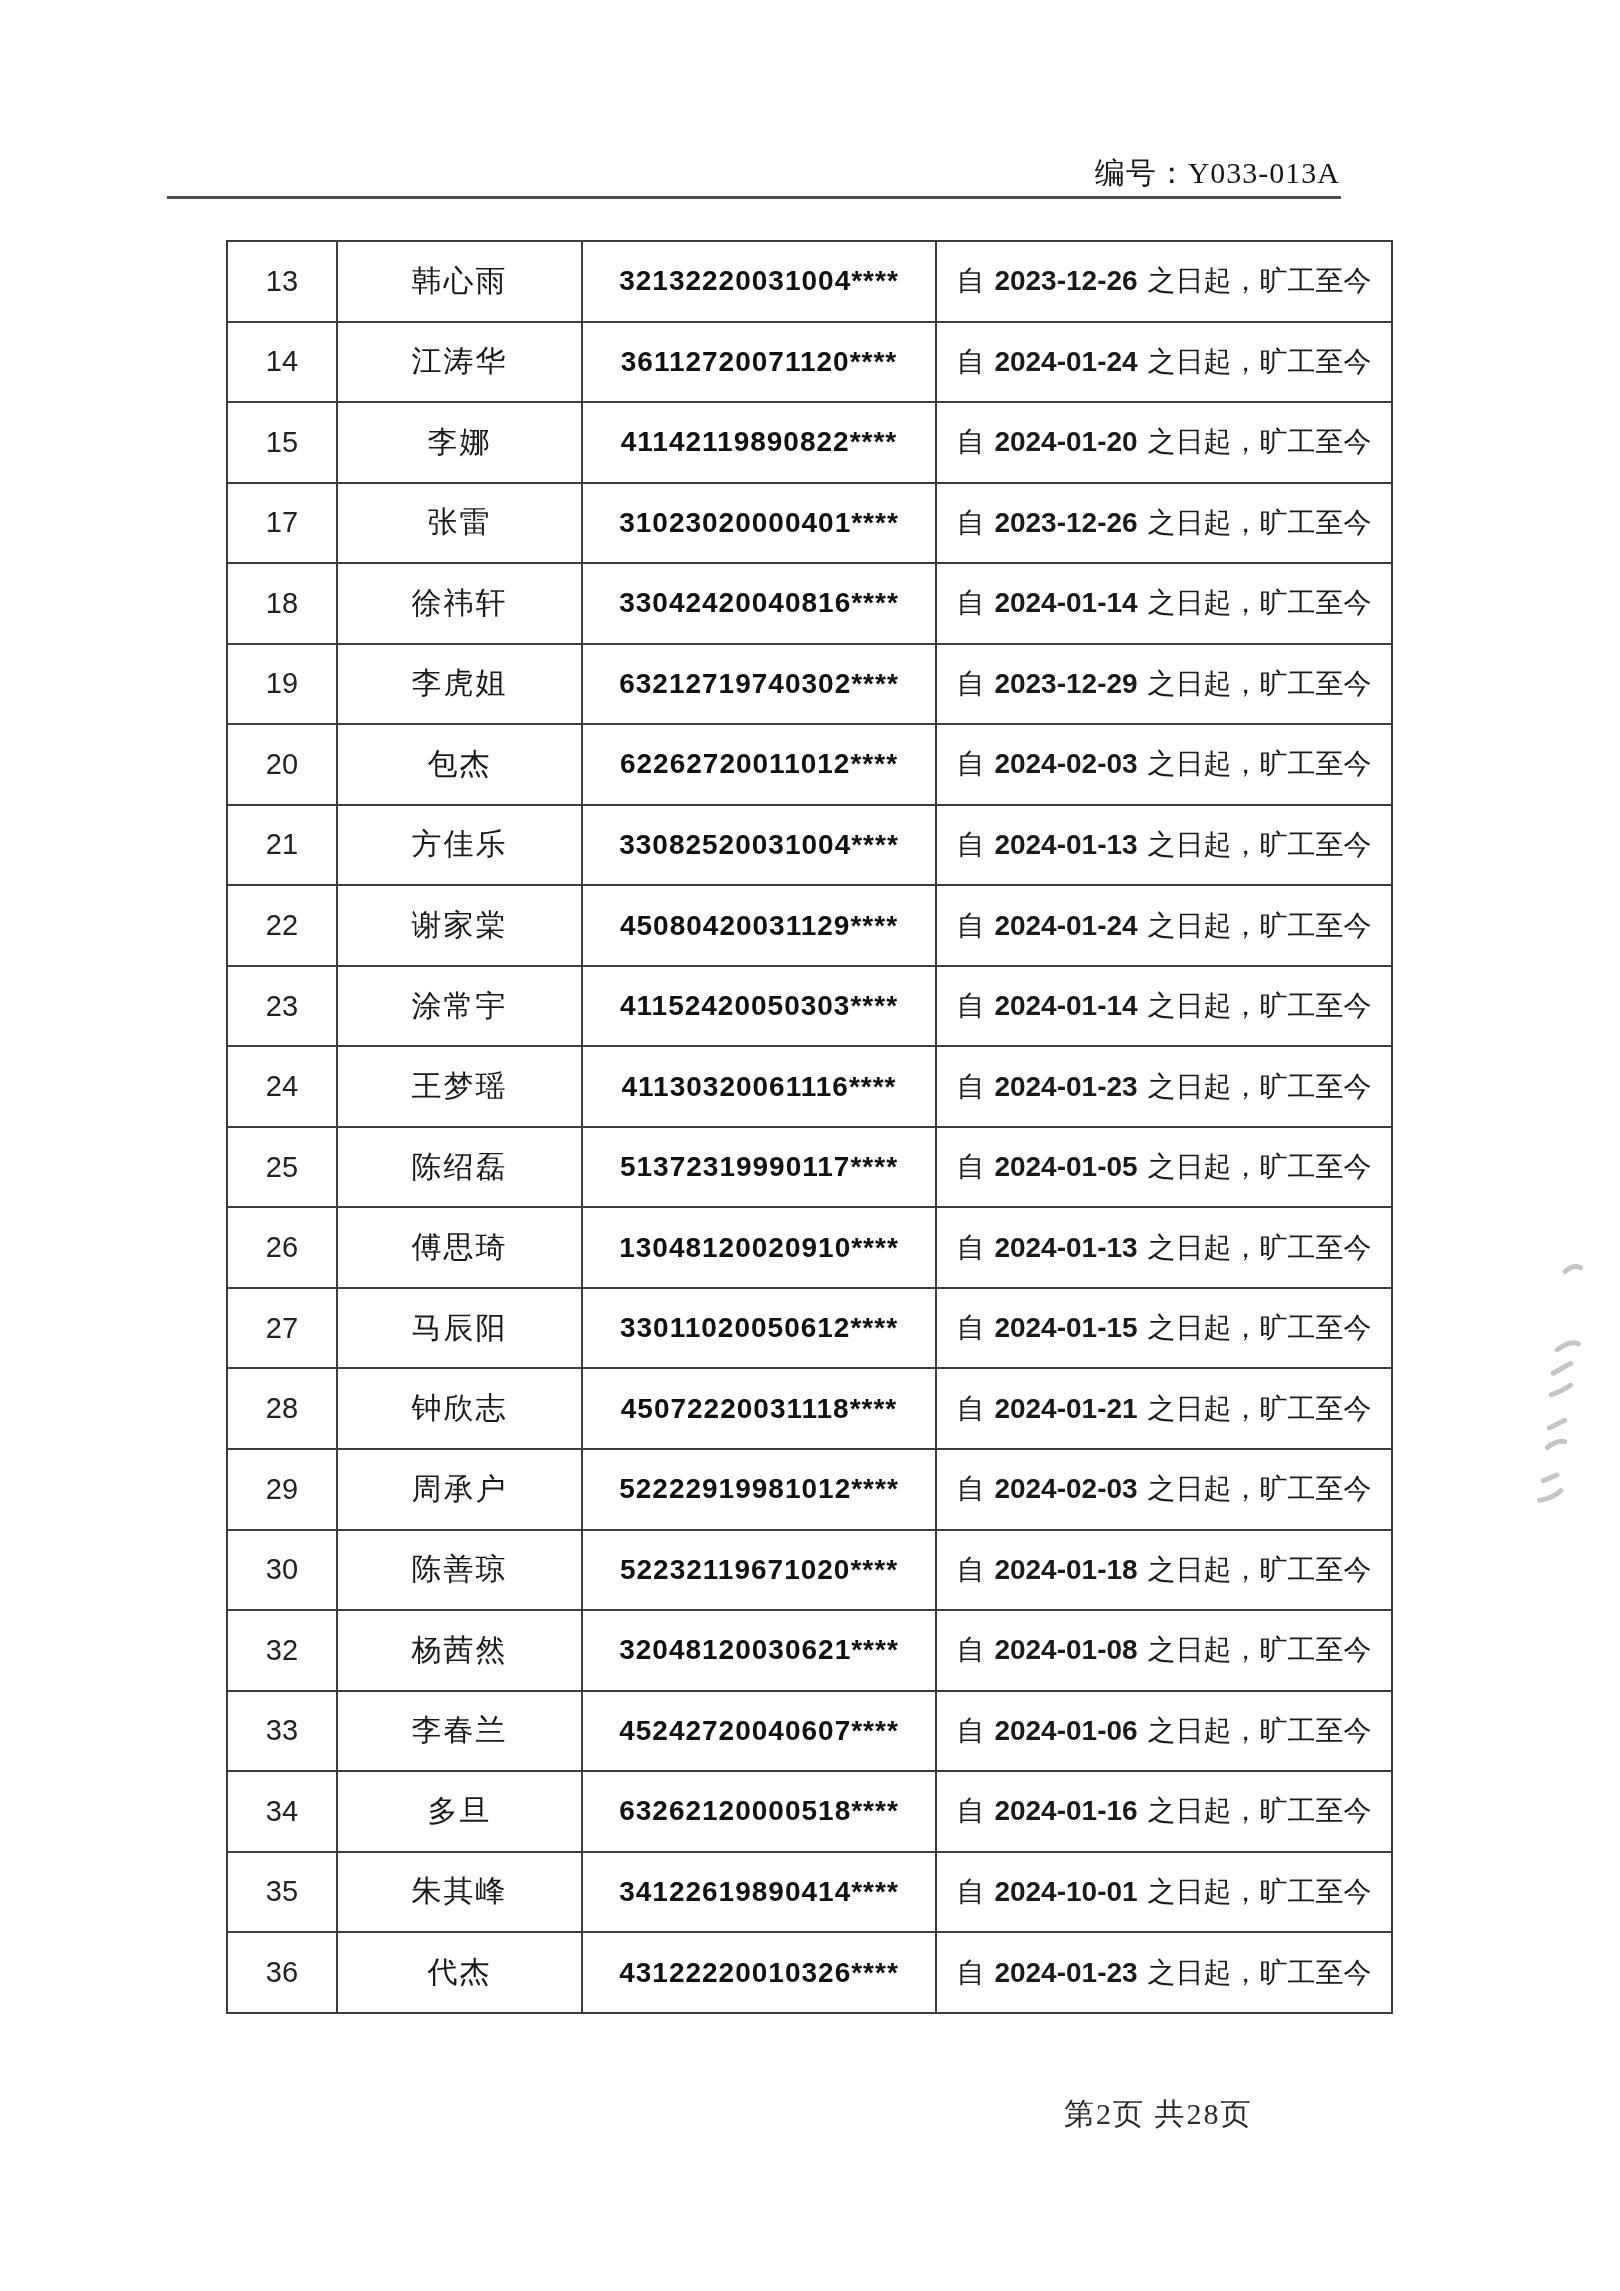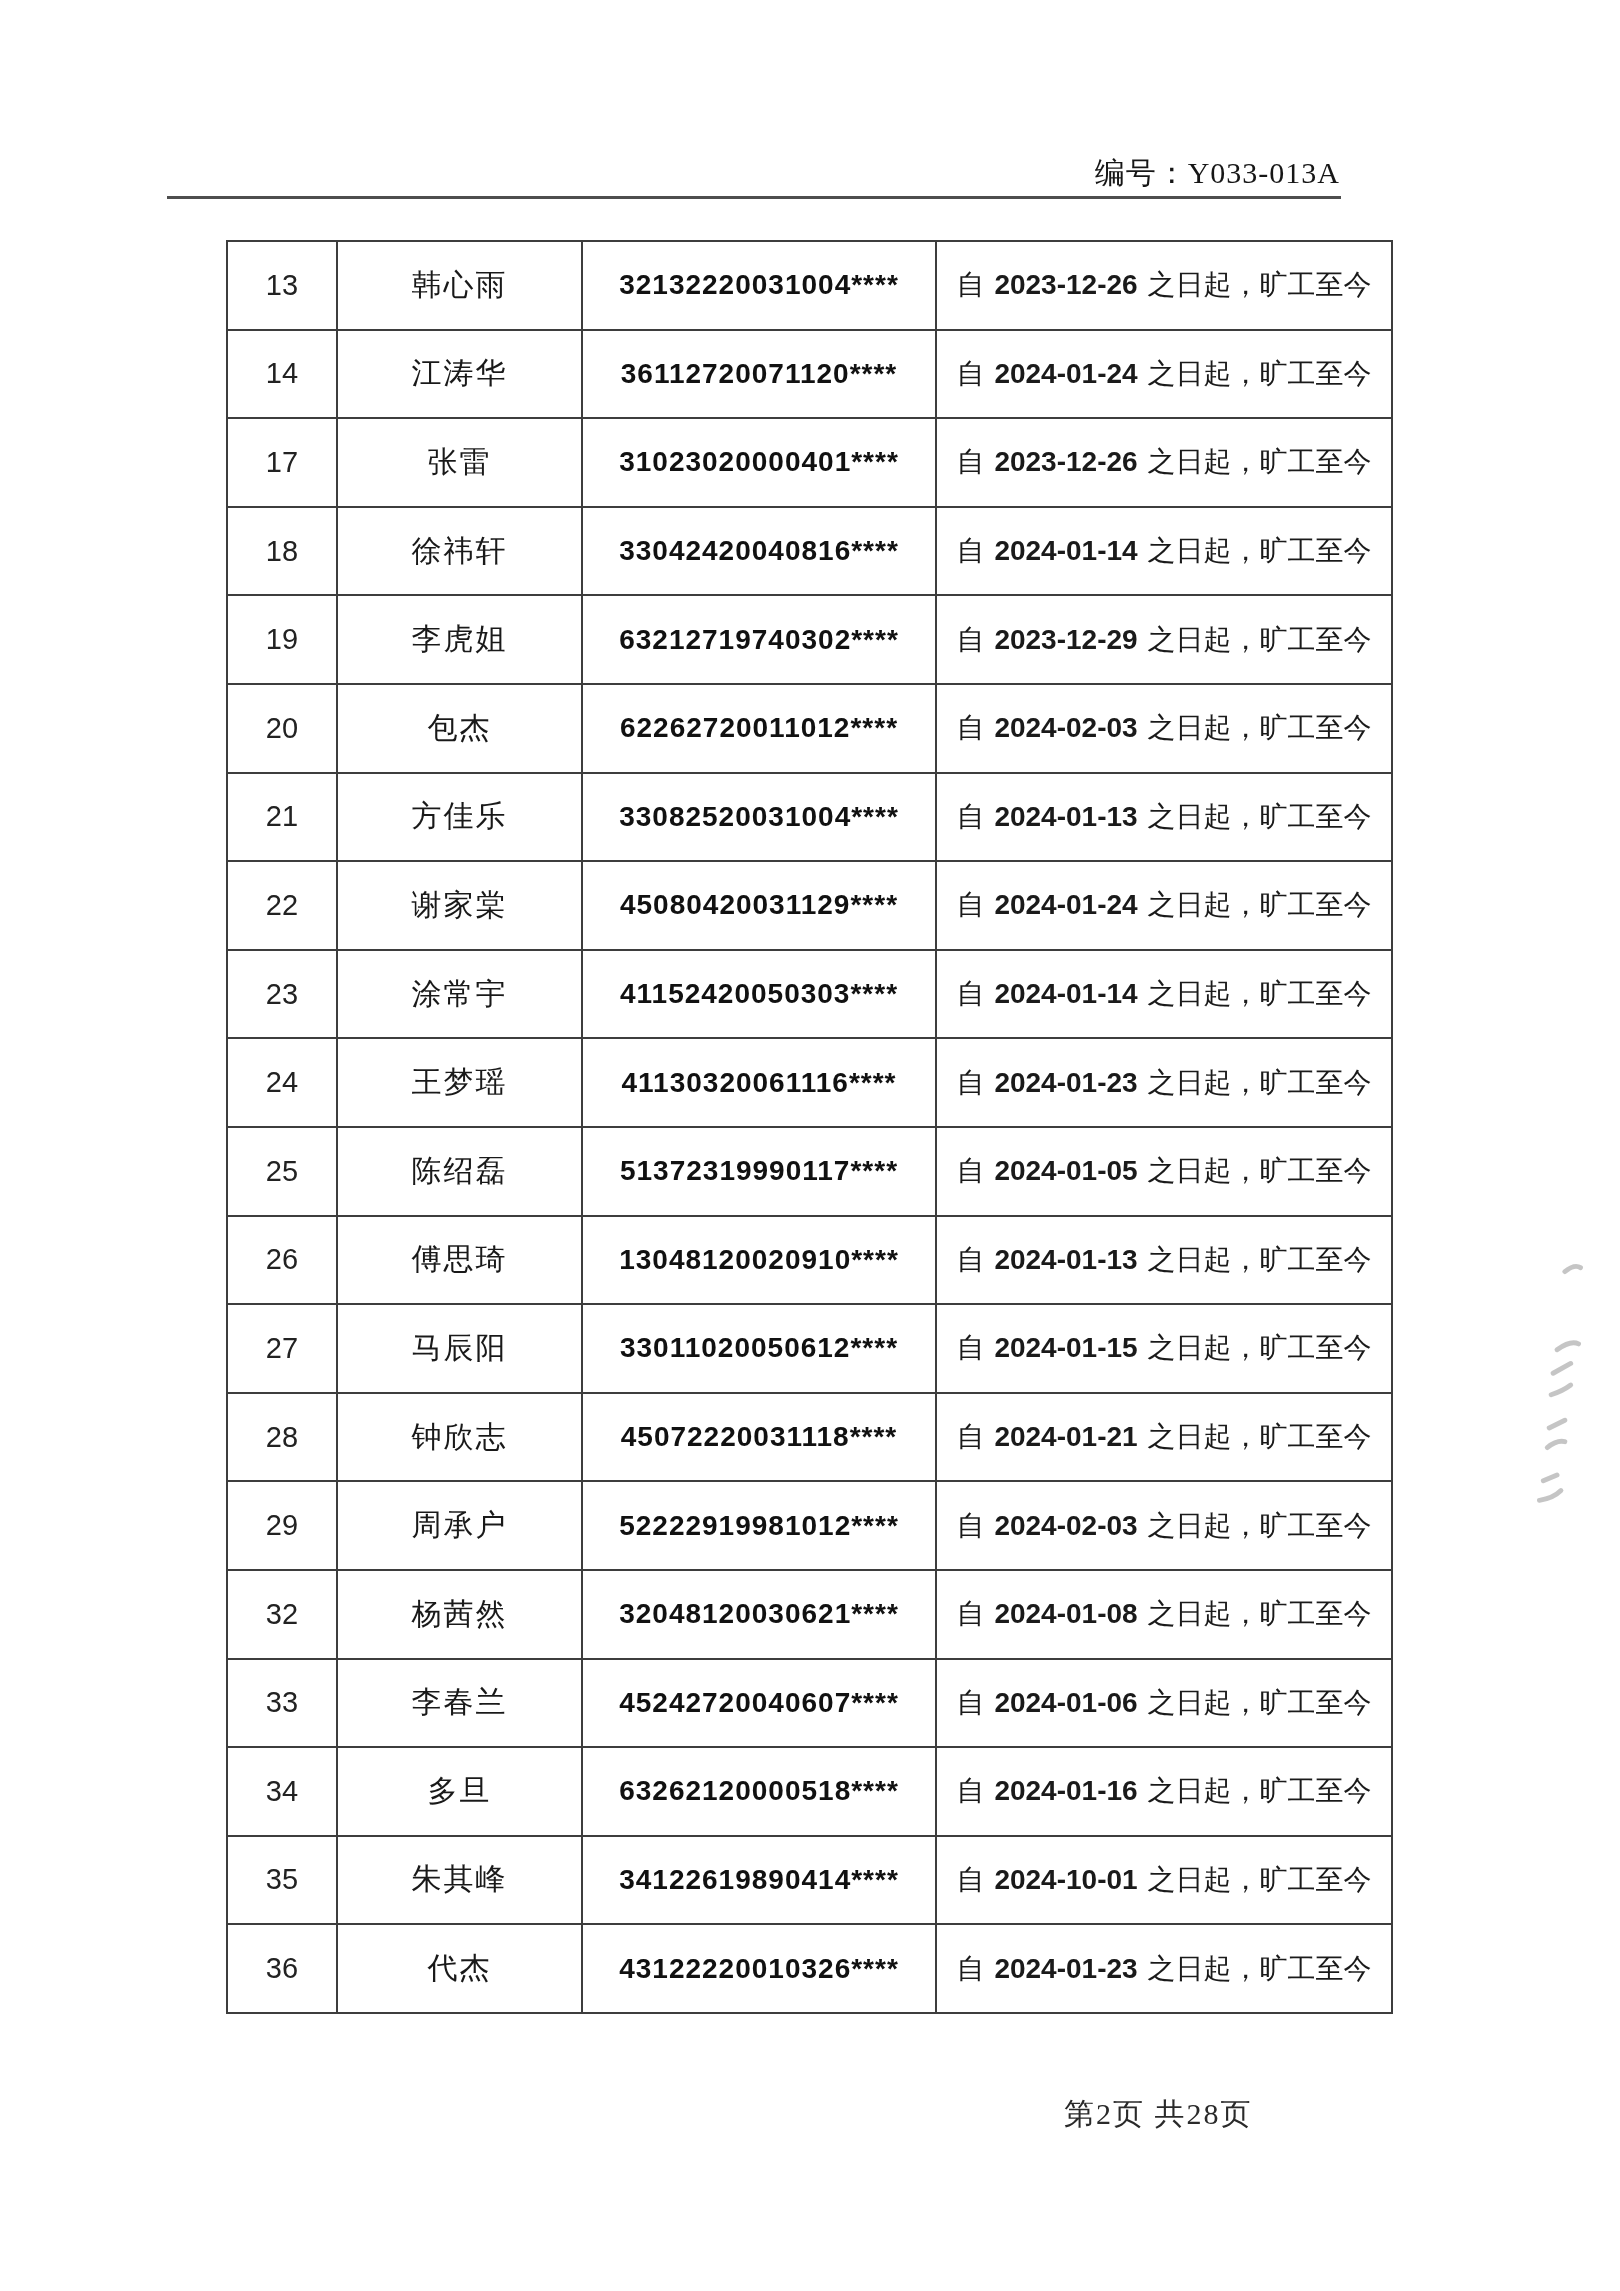--- a/index.html
+++ b/index.html
@@ -92,20 +92,26 @@
           <td class="c-id num">32132220031004****</td>
           <td class="c-status"><span class="cjk">自</span><span class="num date">2023-12-26</span><span class="cjk">之日起，旷工至今</span></td>
         </tr>
         <tr>
           <td class="c-no num">14</td>
           <td class="c-name cjk">江涛华</td>
           <td class="c-id num">36112720071120****</td>
           <td class="c-status"><span class="cjk">自</span><span class="num date">2024-01-24</span><span class="cjk">之日起，旷工至今</span></td>
         </tr>
         <tr>
+          <td class="c-no num">15</td>
+          <td class="c-name cjk">李娜</td>
+          <td class="c-id num">41142119890822****</td>
+          <td class="c-status"><span class="cjk">自</span><span class="num date">2024-01-20</span><span class="cjk">之日起，旷工至今</span></td>
+        </tr>
+        <tr>
           <td class="c-no num">17</td>
           <td class="c-name cjk">张雷</td>
           <td class="c-id num">31023020000401****</td>
           <td class="c-status"><span class="cjk">自</span><span class="num date">2023-12-26</span><span class="cjk">之日起，旷工至今</span></td>
         </tr>
         <tr>
           <td class="c-no num">18</td>
           <td class="c-name cjk">徐祎轩</td>
           <td class="c-id num">33042420040816****</td>
           <td class="c-status"><span class="cjk">自</span><span class="num date">2024-01-14</span><span class="cjk">之日起，旷工至今</span></td>
@@ -168,20 +174,26 @@
           <td class="c-no num">28</td>
           <td class="c-name cjk">钟欣志</td>
           <td class="c-id num">45072220031118****</td>
           <td class="c-status"><span class="cjk">自</span><span class="num date">2024-01-21</span><span class="cjk">之日起，旷工至今</span></td>
         </tr>
         <tr>
           <td class="c-no num">29</td>
           <td class="c-name cjk">周承户</td>
           <td class="c-id num">52222919981012****</td>
           <td class="c-status"><span class="cjk">自</span><span class="num date">2024-02-03</span><span class="cjk">之日起，旷工至今</span></td>
+        </tr>
+        <tr>
+          <td class="c-no num">30</td>
+          <td class="c-name cjk">陈善琼</td>
+          <td class="c-id num">52232119671020****</td>
+          <td class="c-status"><span class="cjk">自</span><span class="num date">2024-01-18</span><span class="cjk">之日起，旷工至今</span></td>
         </tr>
         <tr>
           <td class="c-no num">32</td>
           <td class="c-name cjk">杨茜然</td>
           <td class="c-id num">32048120030621****</td>
           <td class="c-status"><span class="cjk">自</span><span class="num date">2024-01-08</span><span class="cjk">之日起，旷工至今</span></td>
         </tr>
         <tr>
           <td class="c-no num">33</td>
           <td class="c-name cjk">李春兰</td>

